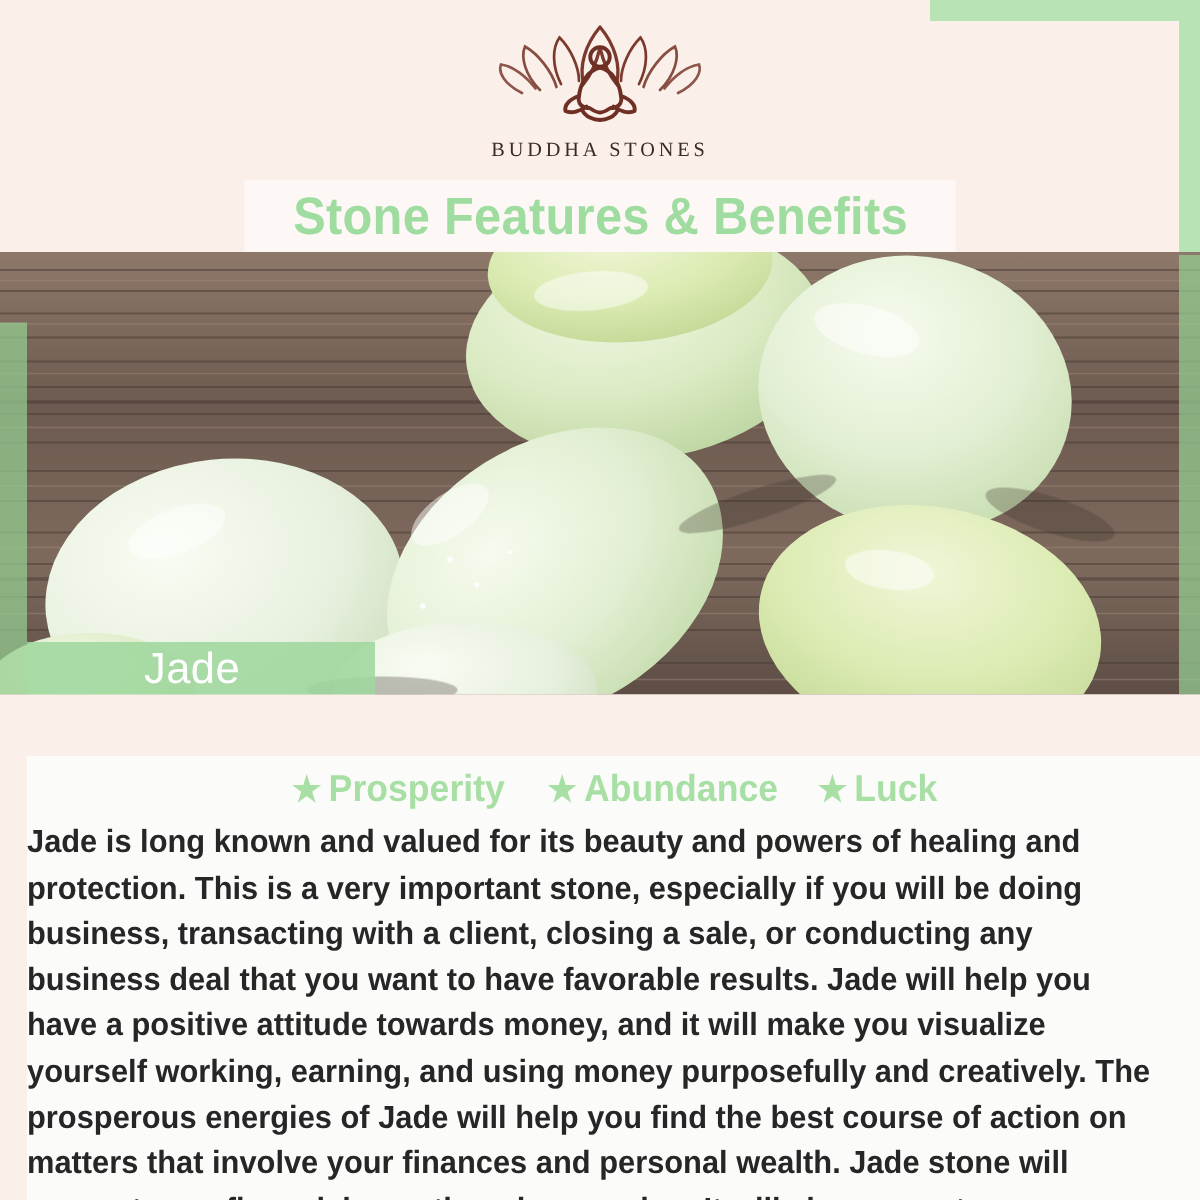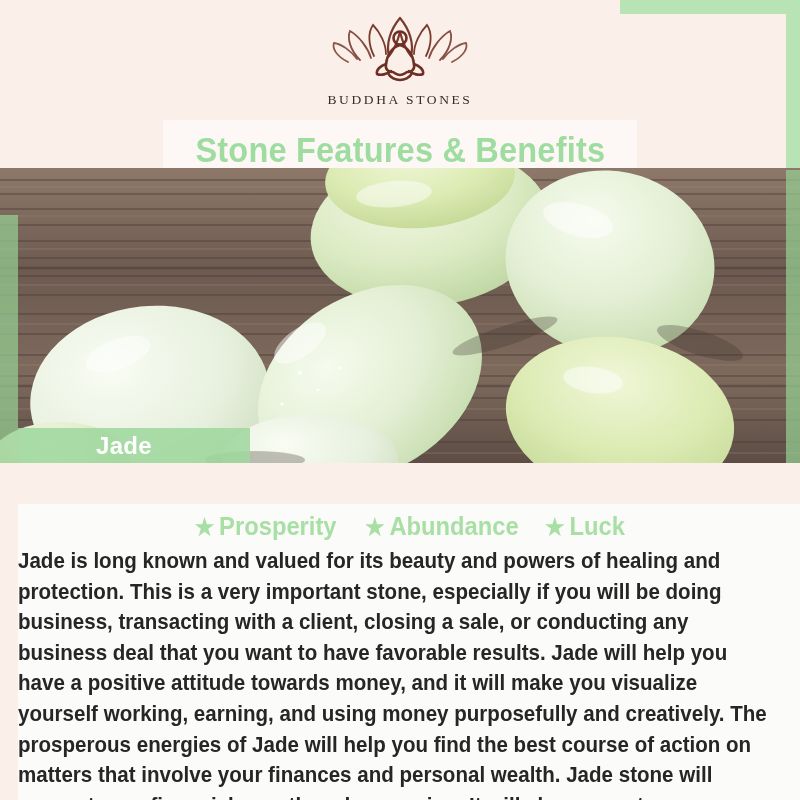--- a/index.html
+++ b/index.html
@@ -43,21 +43,21 @@
     color: #3b2a23;
   }
 
   
   #title-band {
     position: absolute;
     left: 163px; top: 120px;
     width: 474px; height: 50px;
     background: #fdf8f5;
     display: flex;
-    align-items: flex-end;
+    align-items: center;
     justify-content: center;
   }
   #title-text {
     font-family: "Liberation Sans Narrow", "Liberation Sans", sans-serif;
     font-weight: bold;
     font-size: 35px;
     letter-spacing: 0.2px;
     color: #9fdca0;
     transform: scaleX(0.93);
     white-space: nowrap;
@@ -86,22 +86,22 @@
     position: absolute;
     left: 18px; top: 428px;
     width: 232px; height: 36px;
     background: rgba(159, 215, 158, 0.88);
     display: flex;
     align-items: center;
   }
   #jade-text {
     margin-left: 78px;
     color: #ffffff;
-    font-size: 24px;
-    font-weight: bold;
+    font-size: 29px;
+    font-weight: normal;
     letter-spacing: 0.3px;
   }
 
   
   #content {
     position: absolute;
     left: 0; top: 463px;
     width: 800px; height: 337px;
     background: #faefe9;
   }

